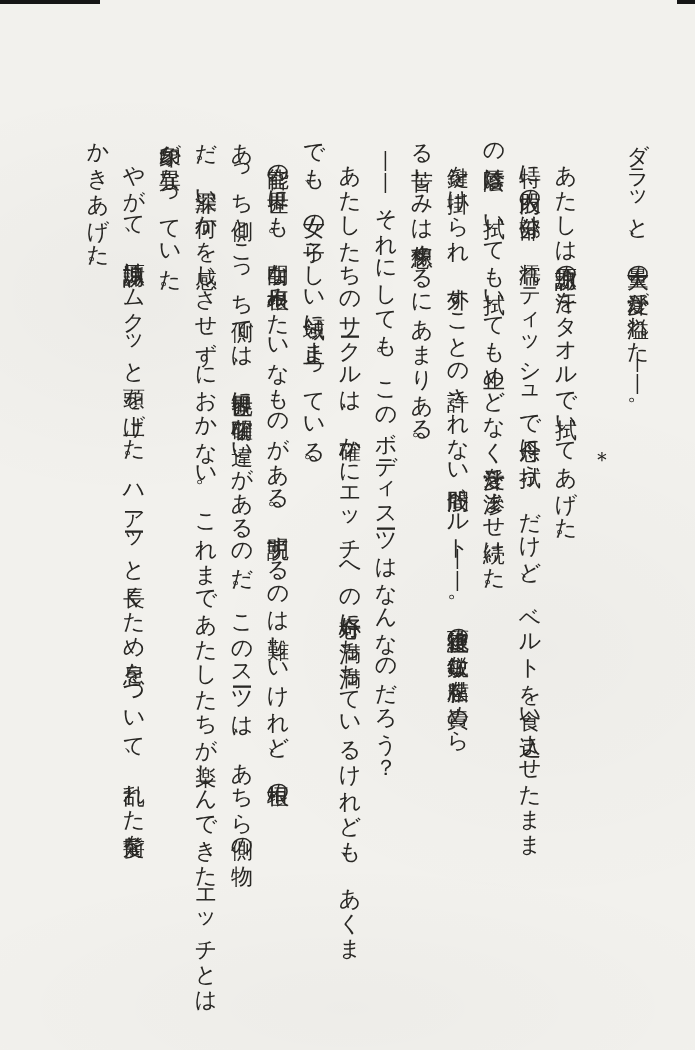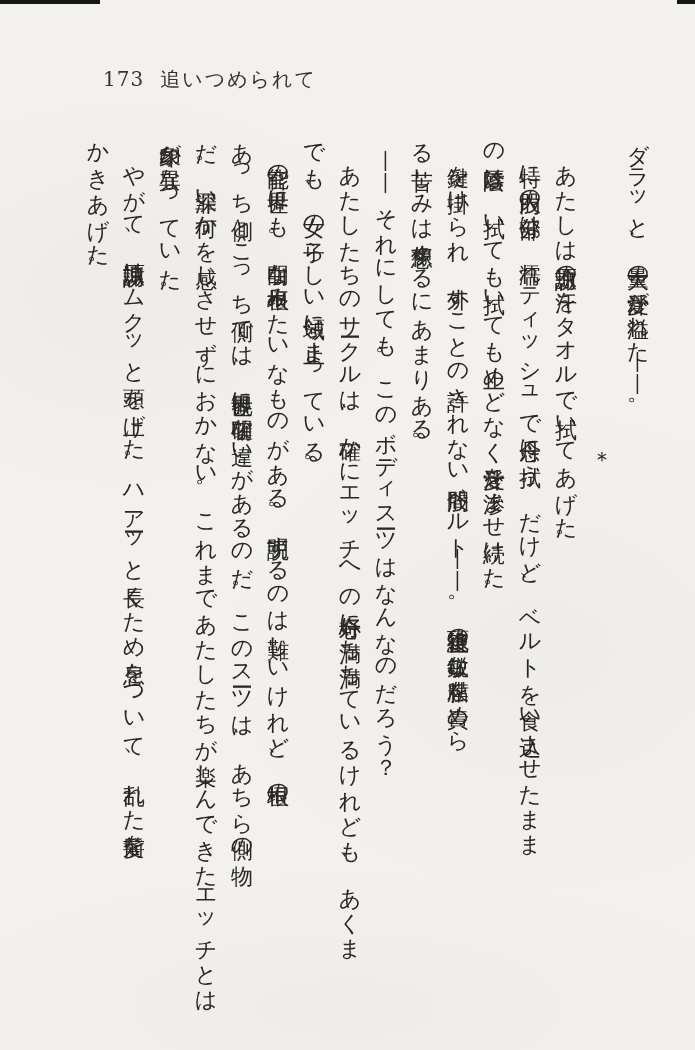--- a/index.html
+++ b/index.html
@@ -47,23 +47,20 @@
 </style>
 </head>
 <body>
 
 <div class="page">
 
   <div class="artifact a1"></div>
   <div class="artifact a2"></div>
   <div class="artifact a3"></div>
 
-  <div class="running-head">
-    <span class="pgnum">173</span><span>追いつめられて</span>
-  </div>
 
   <div class="text-block">
       <div class="tline">ダラッと、大量の愛汁が溢れた——。</div>
       <div class="tline sep">＊</div>
       <div class="tline indent">あたしは諏訪原の汗をタオルで拭いてあげた。</div>
       <div class="tline indent">特に内股の部分は、濡れティッシュで丹念に拭う。だけど、ベルトを食い込ませたまま</div>
       <div class="tline">の陰唇は、拭いても拭いても止めどなく愛汁を滲ませ続けた。</div>
       <div class="tline indent">鍵を掛けられ、外すことの許されない股間ベルト——。絶頂直後の鋭敏な粘膜を責めら</div>
       <div class="tline">る苦しみは想像するにあまりある。</div>
       <div class="tline indent">——それにしても。このボディスーツはなんなのだろう？</div>

